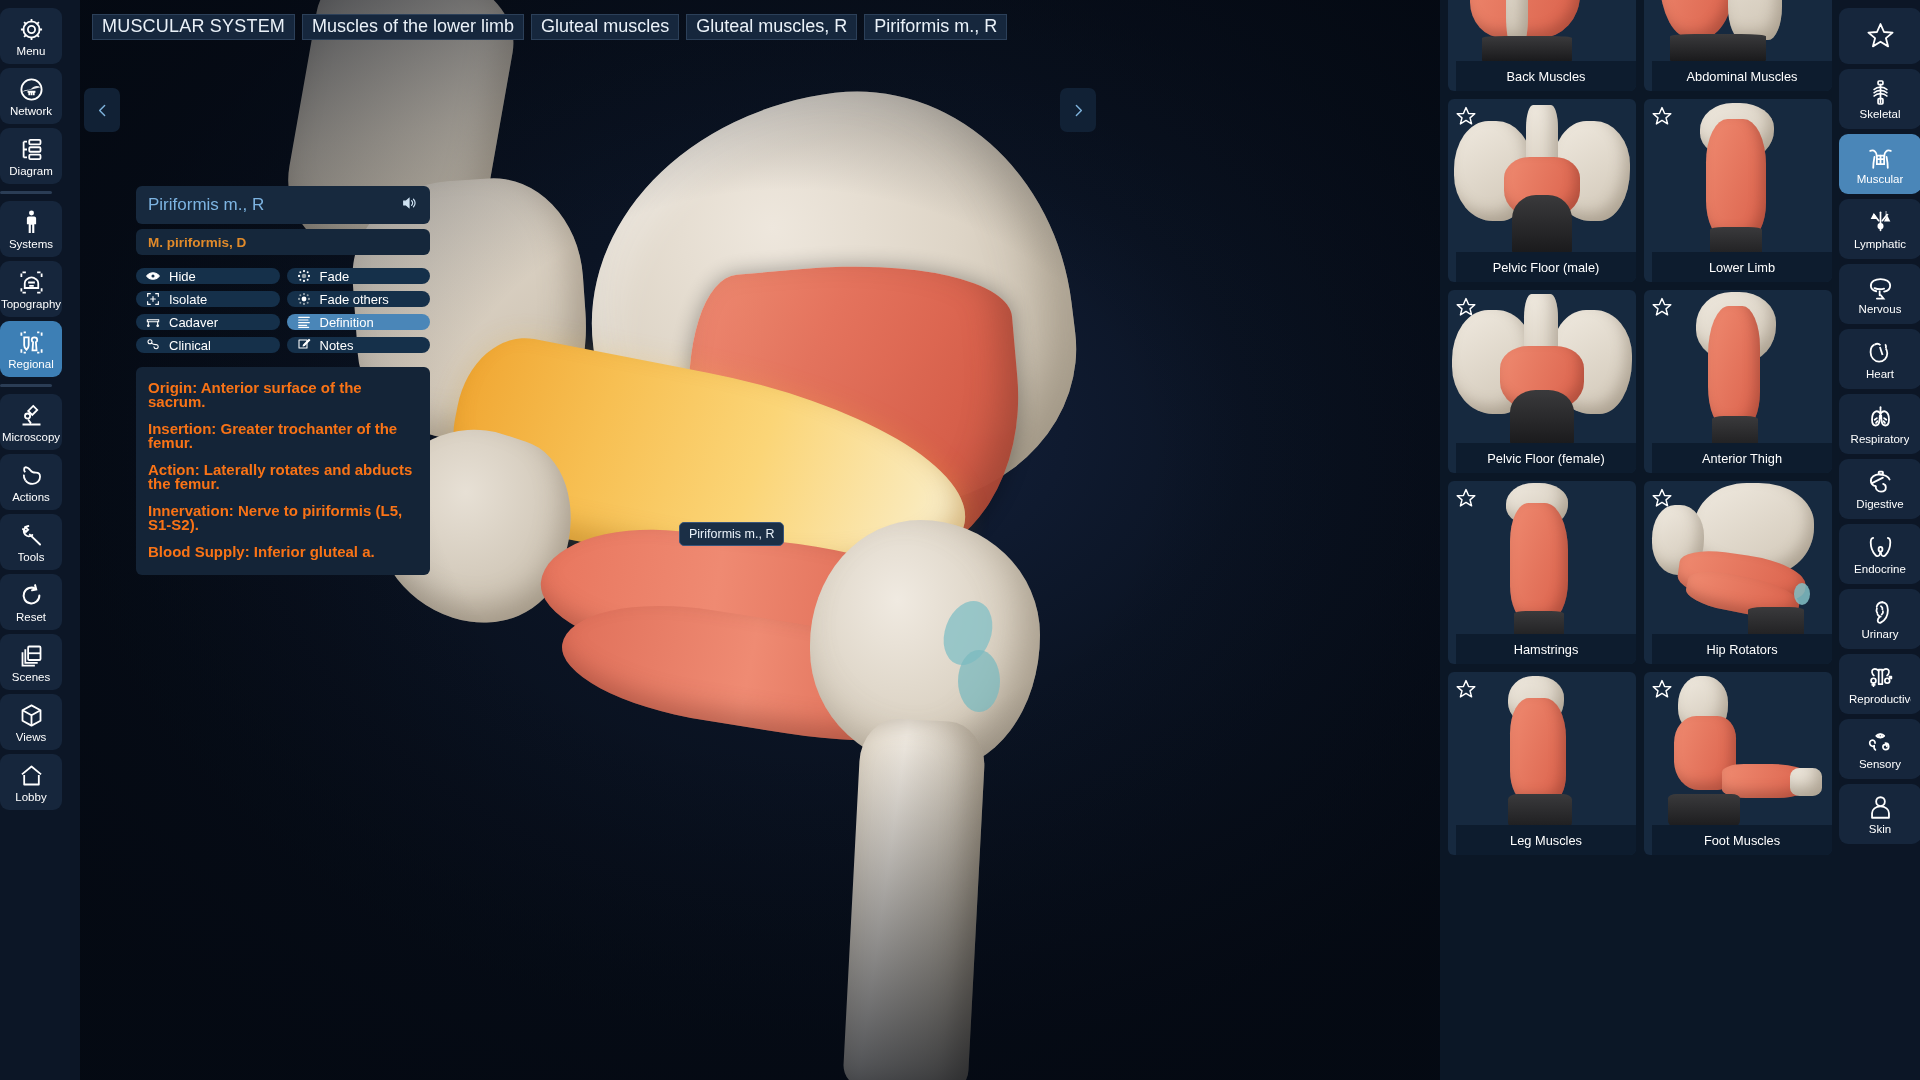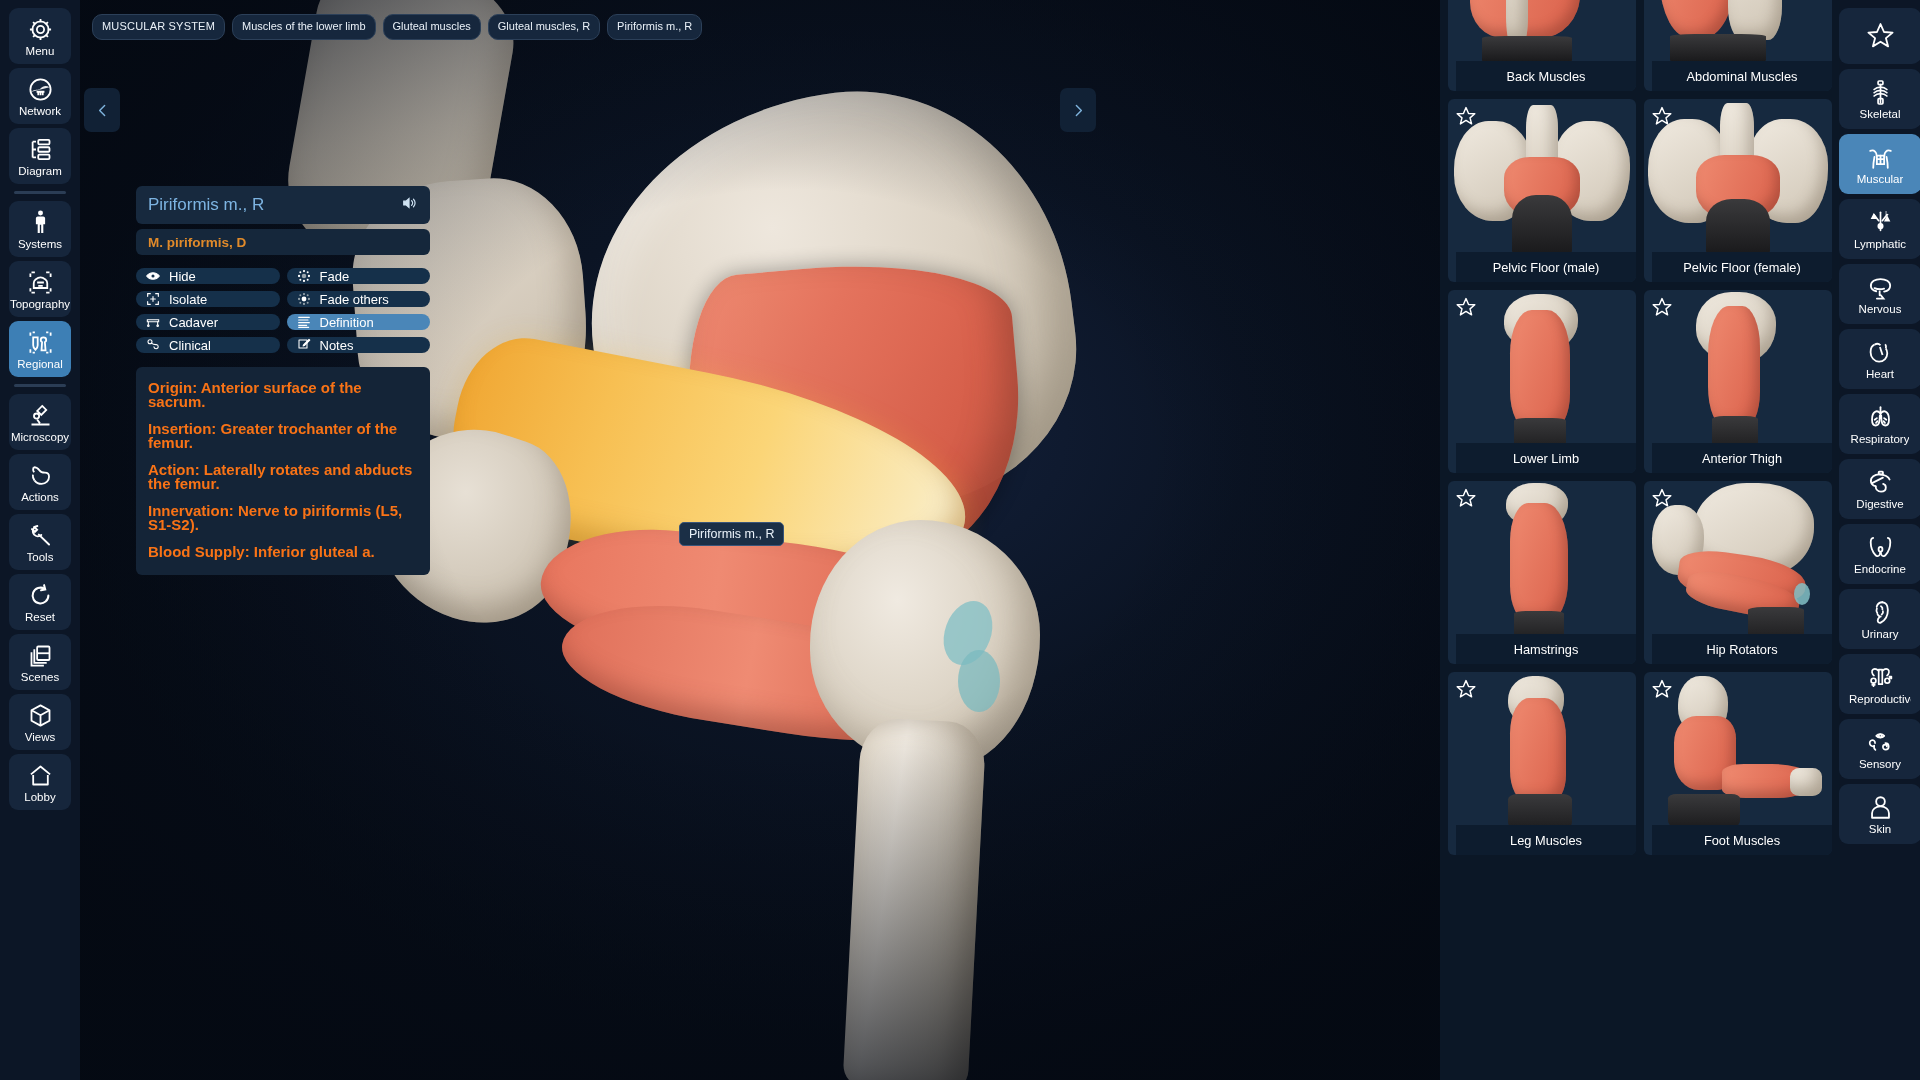--- a/index.html
+++ b/index.html
@@ -103,21 +103,21 @@
   .vignette {
     position:absolute; inset:0;
     background: radial-gradient(ellipse 900px 700px at 790px 470px, rgba(0,0,0,0) 40%, rgba(4,9,18,.55) 78%, rgba(4,9,18,.88) 100%);
     pointer-events:none;
   }
 
   
   .left-rail {
     position: absolute; left: 0; top: 0; width: 80px; height: 1080px;
     background: #0c1626;
-    display: flex; flex-direction: column; align-items: center;
+    display: flex; flex-direction: column; 
     padding-top: 8px; gap: 4px;
     z-index: 30;
   }
   .rail-btn {
     width: 62px; height: 56px; border-radius: 9px;
     background: #16263c;
     display: flex; flex-direction: column; align-items: center; justify-content: center;
     gap: 2px; cursor: pointer; position: relative;
     color: #fff; flex: none;
   }
@@ -129,22 +129,22 @@
   }
   .rail-sep { width: 52px; height: 3px; background: #2b3d55; border-radius: 2px; margin: 3px 0; }
 
   
   .crumbs {
     position: absolute; left: 92px; top: 14px; display: flex; gap: 7px; z-index: 25;
   }
   .crumb {
     background: #16273d; color: #eaf1f8;
     border: 1px solid #2c4straw; border: 1px solid #2c4059;
-    border-radius: 10px; padding: 4px 9px 5px;
-    font-size: 11px; line-height: 15px; cursor: pointer; white-space: nowrap;
+    border-radius: 0; padding: 4px 9px 5px;
+    font-size: 18px; line-height: 15px; cursor: pointer; white-space: nowrap;
   }
   .crumb.first { letter-spacing: .2px; }
 
   
   .nav-arrow {
     position: absolute; width: 36px; height: 44px; z-index: 25;
     background: #112135; border-radius: 7px;
     display: flex; align-items: center; justify-content: center; cursor: pointer;
   }
   .nav-arrow.left { left: 84px; top: 88px; border-radius: 7px 7px 7px 7px; }
@@ -547,41 +547,41 @@
         <div class="cap">Pelvic Floor (male)</div>
       </div>
 
       <div class="thumb">
         <span class="star">
           <svg viewBox="0 0 24 24" fill="none" stroke="#fff" stroke-width="1.6" stroke-linejoin="round">
               <polygon points="12,2.8 14.8,9.2 21.6,9.6 16.4,14 18.1,20.6 12,16.9 5.9,20.6 7.6,14 2.4,9.6 9.2,9.2"></polygon>
             </svg>
         </span>
         <div class="art">
-          <div class="t-bone" style="left:4px;  top:20px; width:82px; height:104px;"></div>
-          <div class="t-bone" style="left:102px;top:20px; width:82px; height:104px;"></div>
-          <div class="t-bone" style="left:76px; top:4px;  width:34px; height:106px; border-radius:22%;"></div>
-          <div class="t-mus" style="left:52px; top:56px; width:84px; height:66px; border-radius:34% 34% 46% 46%;"></div>
-          <div class="t-dark" style="left:62px; top:100px;width:64px; height:56px; border-radius:40% 40% 8% 8%;"></div>
-        </div>
-        <div class="cap">Pelvic Floor (female)</div>
+          <div class="t-bone" style="left:56px; top:4px;  width:74px; height:56px;"></div>
+          <div class="t-mus" style="left:62px; top:20px; width:60px; height:120px; border-radius:36% 38% 30% 32%;"></div>
+          <div class="t-dark" style="left:66px; top:128px;width:52px; height:36px;"></div>
+        </div>
+        <div class="cap">Lower Limb</div>
       </div>
 
       <div class="thumb">
         <span class="star">
           <svg viewBox="0 0 24 24" fill="none" stroke="#fff" stroke-width="1.6" stroke-linejoin="round">
               <polygon points="12,2.8 14.8,9.2 21.6,9.6 16.4,14 18.1,20.6 12,16.9 5.9,20.6 7.6,14 2.4,9.6 9.2,9.2"></polygon>
             </svg>
         </span>
         <div class="art">
-          <div class="t-bone" style="left:56px; top:4px;  width:74px; height:56px;"></div>
-          <div class="t-mus" style="left:62px; top:20px; width:60px; height:120px; border-radius:36% 38% 30% 32%;"></div>
-          <div class="t-dark" style="left:66px; top:128px;width:52px; height:36px;"></div>
-        </div>
-        <div class="cap">Lower Limb</div>
+          <div class="t-bone" style="left:4px;  top:20px; width:82px; height:104px;"></div>
+          <div class="t-bone" style="left:102px;top:20px; width:82px; height:104px;"></div>
+          <div class="t-bone" style="left:76px; top:4px;  width:34px; height:106px; border-radius:22%;"></div>
+          <div class="t-mus" style="left:52px; top:56px; width:84px; height:66px; border-radius:34% 34% 46% 46%;"></div>
+          <div class="t-dark" style="left:62px; top:100px;width:64px; height:56px; border-radius:40% 40% 8% 8%;"></div>
+        </div>
+        <div class="cap">Pelvic Floor (female)</div>
       </div>
 
       <div class="thumb">
         <span class="star">
           <svg viewBox="0 0 24 24" fill="none" stroke="#fff" stroke-width="1.6" stroke-linejoin="round">
               <polygon points="12,2.8 14.8,9.2 21.6,9.6 16.4,14 18.1,20.6 12,16.9 5.9,20.6 7.6,14 2.4,9.6 9.2,9.2"></polygon>
             </svg>
         </span>
         <div class="art">
           <div class="t-bone" style="left:52px; top:2px;  width:80px; height:70px;"></div>

